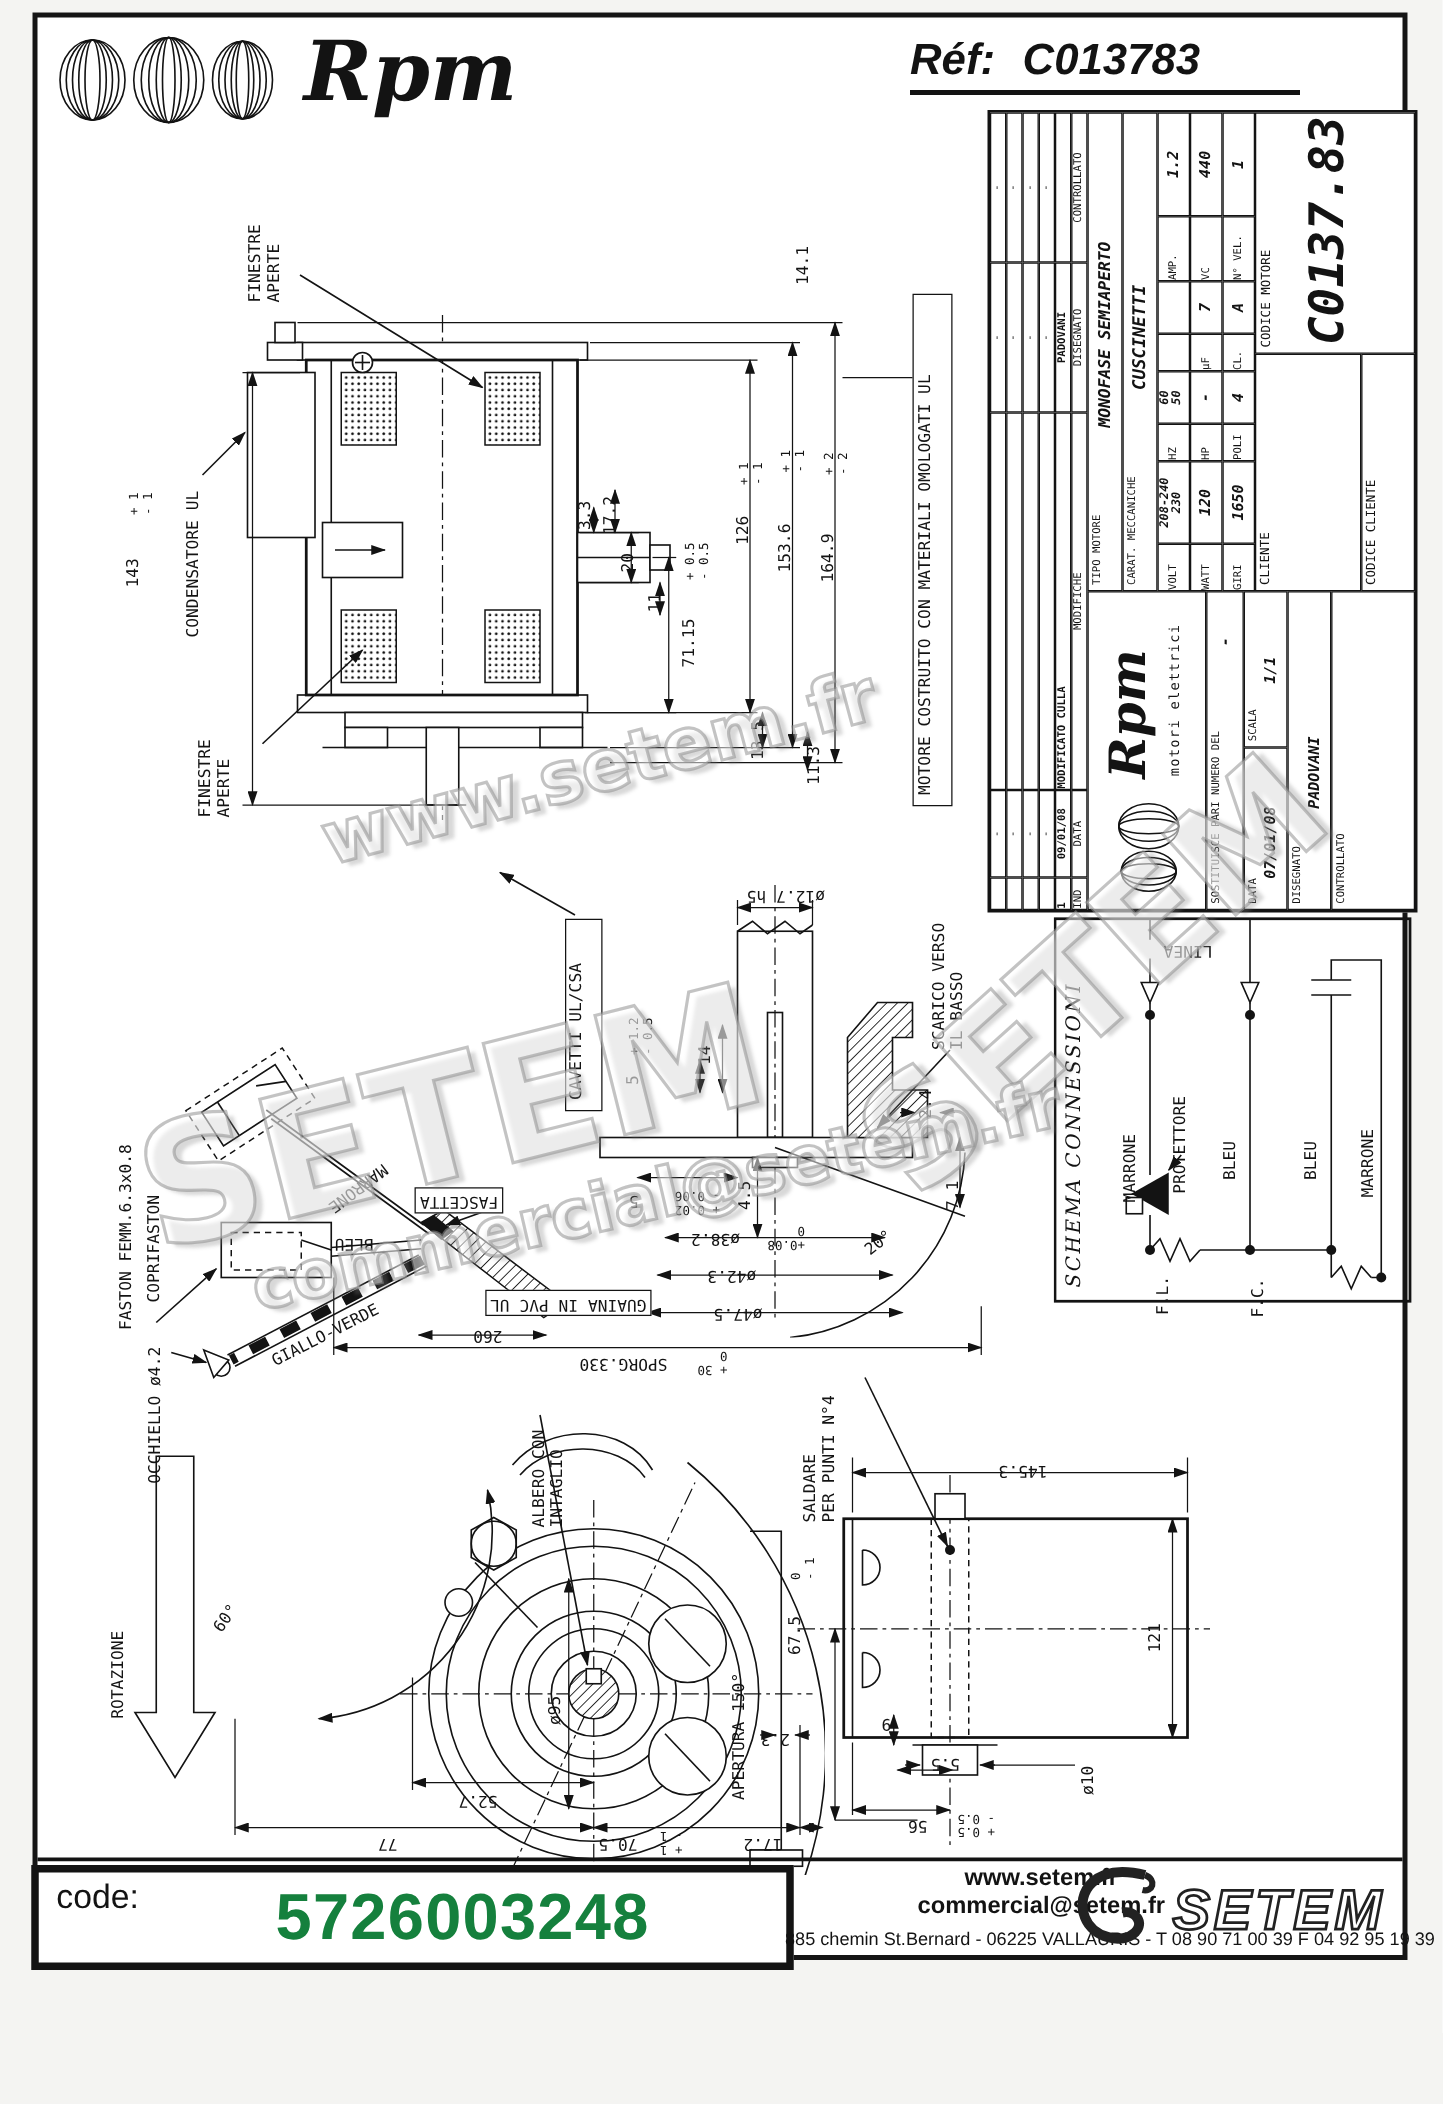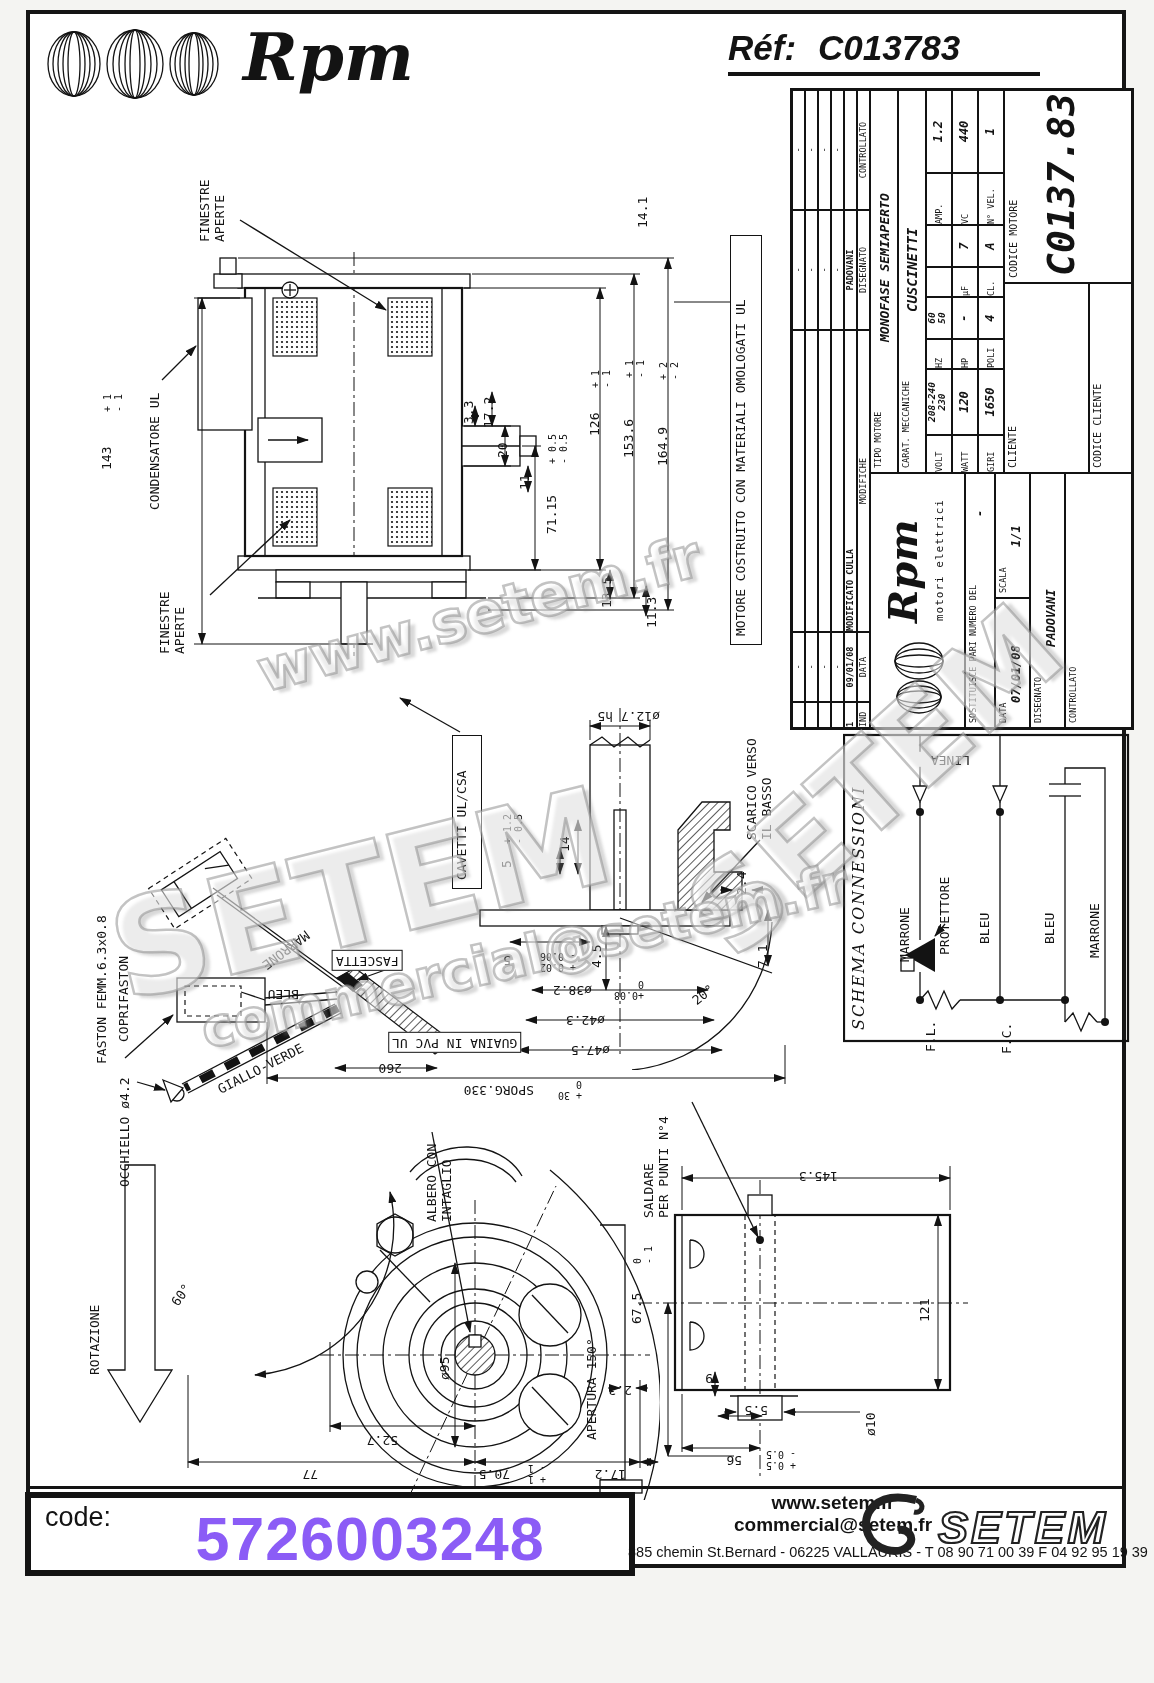--- a/index.html
+++ b/index.html
@@ -37,22 +37,22 @@
   .brand{position:absolute;left:243px;top:18px;font-family:"DejaVu Serif",serif;
        font-size:66px;font-style:italic;font-weight:bold;color:#131313;z-index:2;}
   .footer-center{position:absolute;left:628px;top:1492px;width:410px;text-align:center;z-index:6;
        font-family:"Liberation Sans",sans-serif;color:#131313;}
   .fc-site{font-size:19px;font-weight:bold;}
   .fc-mail{font-size:19px;font-weight:bold;}
   .fc-addr{font-size:14.5px;margin-top:8px;white-space:nowrap;}
   .codebox{position:absolute;left:25px;top:1492px;width:598px;height:72px;border:6px solid #131313;
        background:#fff;z-index:6;display:flex;align-items:flex-start;}
   .code-label{font-family:"Liberation Sans",sans-serif;font-size:27px;color:#131313;margin:4px 0 0 14px;}
-  .code-value{flex:1;text-align:center;font-family:"Liberation Sans",sans-serif;font-size:61px;
-       font-weight:bold;color:#8b5cf6;margin-top:6px;letter-spacing:1px;}
+  .code-value{flex:1;text-align:center;font-family:"Liberation Sans",sans-serif;font-size:52px;
+       font-weight:bold;color:#15803d;margin-top:6px;letter-spacing:1px;}
   .setem-text{position:absolute;left:938px;top:1502px;font-family:"Liberation Sans",sans-serif;
        font-size:45px;font-weight:bold;font-style:italic;letter-spacing:3px;color:#fff;
        -webkit-text-stroke:2.2px #222;z-index:6;}
 </style>
 </head>
 <body>
 
 <div class="border"></div>
 
 <svg class="layer" width="0" height="0">

